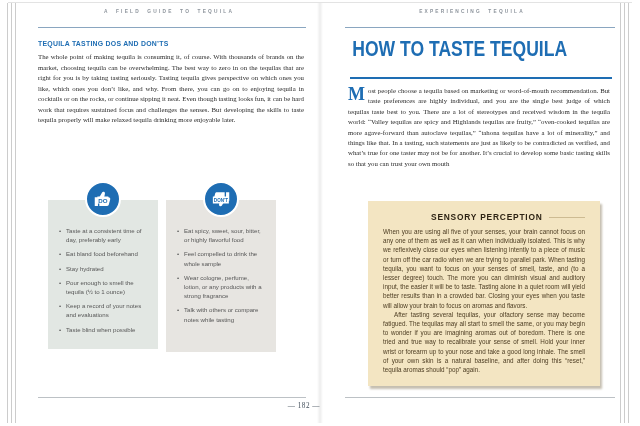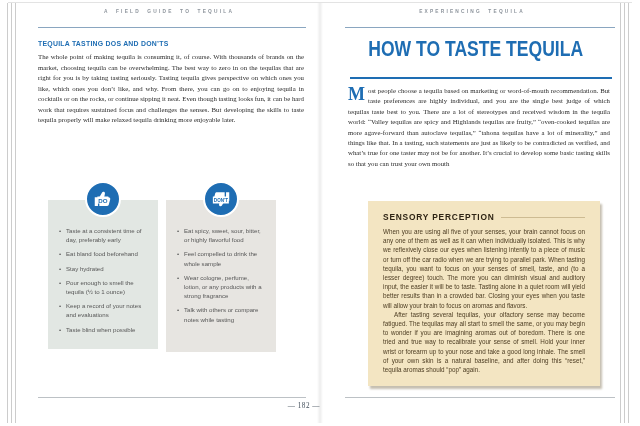--- a/index.html
+++ b/index.html
@@ -43,35 +43,35 @@
       background:var(--accent,#1e6db3);border:2px solid #fff;box-sizing:border-box;z-index:3;}
   .do-badge{left:67px;}
   .dont-badge{left:185px;}
   .thumb{position:absolute;left:50%;top:50%;width:22px;height:22px;transform:translate(-50%,-50%);}
   .thumb-down{transform:translate(-50%,-50%) rotate(180deg);}
   .badge-word{position:absolute;left:50%;top:54%;transform:translate(-50%,-50%);
       font-family:"Liberation Sans",sans-serif;font-weight:bold;font-size:6.2px;
       color:var(--accent,#1e6db3);background:#fff;padding:0 1px;line-height:7px;}
   .dont-badge .badge-word{font-size:4.6px;}
 
-  .main-title{position:absolute;left:7px;right:0;top:36px;margin:0;text-align:center;
+  .main-title{position:absolute;left:0;right:0;top:36px;margin:0;text-align:left;
       font-family:"Liberation Sans",sans-serif;font-weight:bold;font-size:22.5px;
       color:var(--accent,#1e6db3);}
   .condensed{display:inline-block;transform:scaleX(0.78);transform-origin:center;white-space:nowrap;}
   .title-rule{position:absolute;left:28px;width:262px;top:77px;height:1.5px;background:var(--accent,#1e6db3);}
 
   .dropcap{float:left;font-family:"Liberation Serif",serif;font-weight:bold;font-size:18px;
       line-height:15px;color:var(--accent,#1e6db3);margin:1px 3px 0 0;}
 
   .sidebar{position:absolute;left:46px;top:201px;width:232px;box-sizing:border-box;
       padding:11px 15px 12px;background:var(--sidebar_bg,#f3e5c2);
       box-shadow:1.5px 2.5px 2px rgba(110,95,60,0.4);}
   .sidebar-title{display:flex;align-items:center;gap:6px;
       font-family:"Liberation Sans",sans-serif;font-weight:bold;font-size:8.4px;
-      letter-spacing:.8px;color:var(--sidebar_title_text,#2e2414);margin-bottom:5px;}
+      letter-spacing:.8px;color:var(--sidebar_title_text,#2e2414);margin-bottom:5px;margin-left:48px;}
   .sidebar-title::after{content:"";flex:1;height:1px;background:#cdbb92;}
   .sidebar-para{margin:0;text-align:justify;font-family:"Liberation Sans",sans-serif;
       font-size:6.3px;line-height:9.2px;color:var(--sidebar_text,#4c3c22);}
   .sidebar-para.indent{text-indent:11px;}
 
   .footer-rule{position:absolute;top:397px;height:1px;background:#bcc1c5;}
   .fr-l{left:20px;width:268px;}
   .fr-r{left:23px;width:270px;}
   .page-number{position:absolute;left:0;right:0;top:402px;text-align:right;
       font-size:7.2px;color:var(--footer_text,#44505c);letter-spacing:.5px;}

